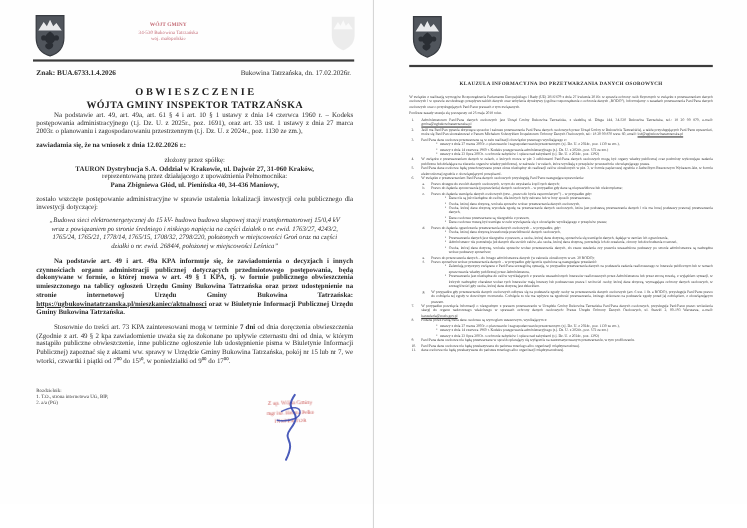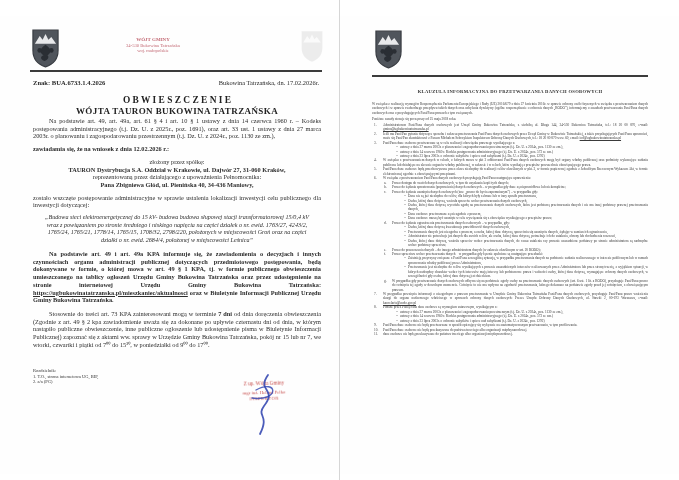--- a/index.html
+++ b/index.html
@@ -1,20 +1,20 @@
 <!DOCTYPE html>
 <html><head>
 <meta charset="utf-8">
 <style>
   html,body{margin:0;padding:0;}
   body{
     width:679px;height:480px;position:relative;background:#ffffff;
     font-family:"Liberation Serif", serif; overflow:hidden;
   }
-  .page{position:absolute;top:16px;height:458px;width:339px;background:#fefefe;}
+  .page{position:absolute;top:0;height:458px;width:339px;background:#fefefe;}
   #pageL{left:0;}
   #pageR{left:340px;}
   .divider{position:absolute;left:339px;top:0;width:1px;height:480px;background:#d6d6d6;}
   .crest{position:absolute;}
   .crest-ghost{position:absolute;opacity:0.18;filter:blur(0.6px) grayscale(1);}
   .rule{position:absolute;background:#3c3c3c;}
   
   .stampTop{
     position:absolute;left:103px;top:21px;width:100px;text-align:center;
     color:#c46b76;font-size:4.6px;line-height:5.6px;filter:blur(0.25px);
@@ -84,21 +84,21 @@
     <path d="M2,1 L28,1 L28,22 C28,32 21,37 15,39 C9,37 2,32 2,22 Z" fill="#9aa0a6"></path>
     <polygon points="4,15 9,7 12,11 15,5 18,11 21,8 26,15" fill="#e8e9eb"></polygon>
   </svg>
 
   <div class="rule" style="left:30px;top:54px;width:292px;height:2.4px;"></div>
 
   <div class="znak">Znak: BUA.6733.1.4.2026</div>
   <div class="pdate">Bukowina Tatrzańska, dn. 17.02.2026r.</div>
 
   <div class="t1">O B W I E S Z C Z E N I E</div>
-  <div class="t2">WÓJTA TAURON BUKOWINA TATRZAŃSKA</div>
+  <div class="t2">WÓJTA GMINY INSPEKTOR TATRZAŃSKA</div>
 
   <div class="lbody">
     <p class="ind">Na podstawie art. 49, art. 49a, art. 61 § 4 i art. 10 § 1 ustawy z dnia 14 czerwca 1960 r. – Kodeks postępowania administracyjnego (t.j. Dz. U. z 2025r., poz. 1691), oraz art. 33 ust. 1 ustawy z dnia 27 marca 2003r. o planowaniu i zagospodarowaniu przestrzennym (t.j. Dz. U. z 2024r., poz. 1130 ze zm.),</p>
     <p class="b mt5">zawiadamia się, że na wniosek z dnia 12.02.2026 r.:</p>
     <p class="ctr mt5">złożony przez spółkę:</p>
     <p class="ctr b">TAURON Dystrybucja S.A. Oddział w Krakowie, ul. Dajwór 27, 31-060 Kraków,</p>
     <p class="ctr">reprezentowaną przez działającego z upoważnienia Pełnomocnika:</p>
     <p class="ctr b">Pana Zbigniewa Głód, ul. Pienińska 40, 34-436 Maniowy,</p>
     <p class="mt5">zostało wszczęte postępowanie administracyjne w sprawie ustalenia lokalizacji inwestycji celu publicznego dla inwestycji dotyczącej:</p>
     <p class="it ctr quote">„Budowa sieci elektroenergetycznej do 15 kV- budowa budowa słupowej stacji transformatorowej 15/0,4 kV wraz z powiązaniem po stronie średniego i niskiego napięcia na części działek o nr. ewid. 1763/27, 4243/2, 1765/24, 1765/21, 1778/14, 1765/15, 1708/32, 2798/220, położonych w miejscowości Groń oraz na części działki o nr. ewid. 2684/4, położonej w miejscowości Leśnica”</p>

